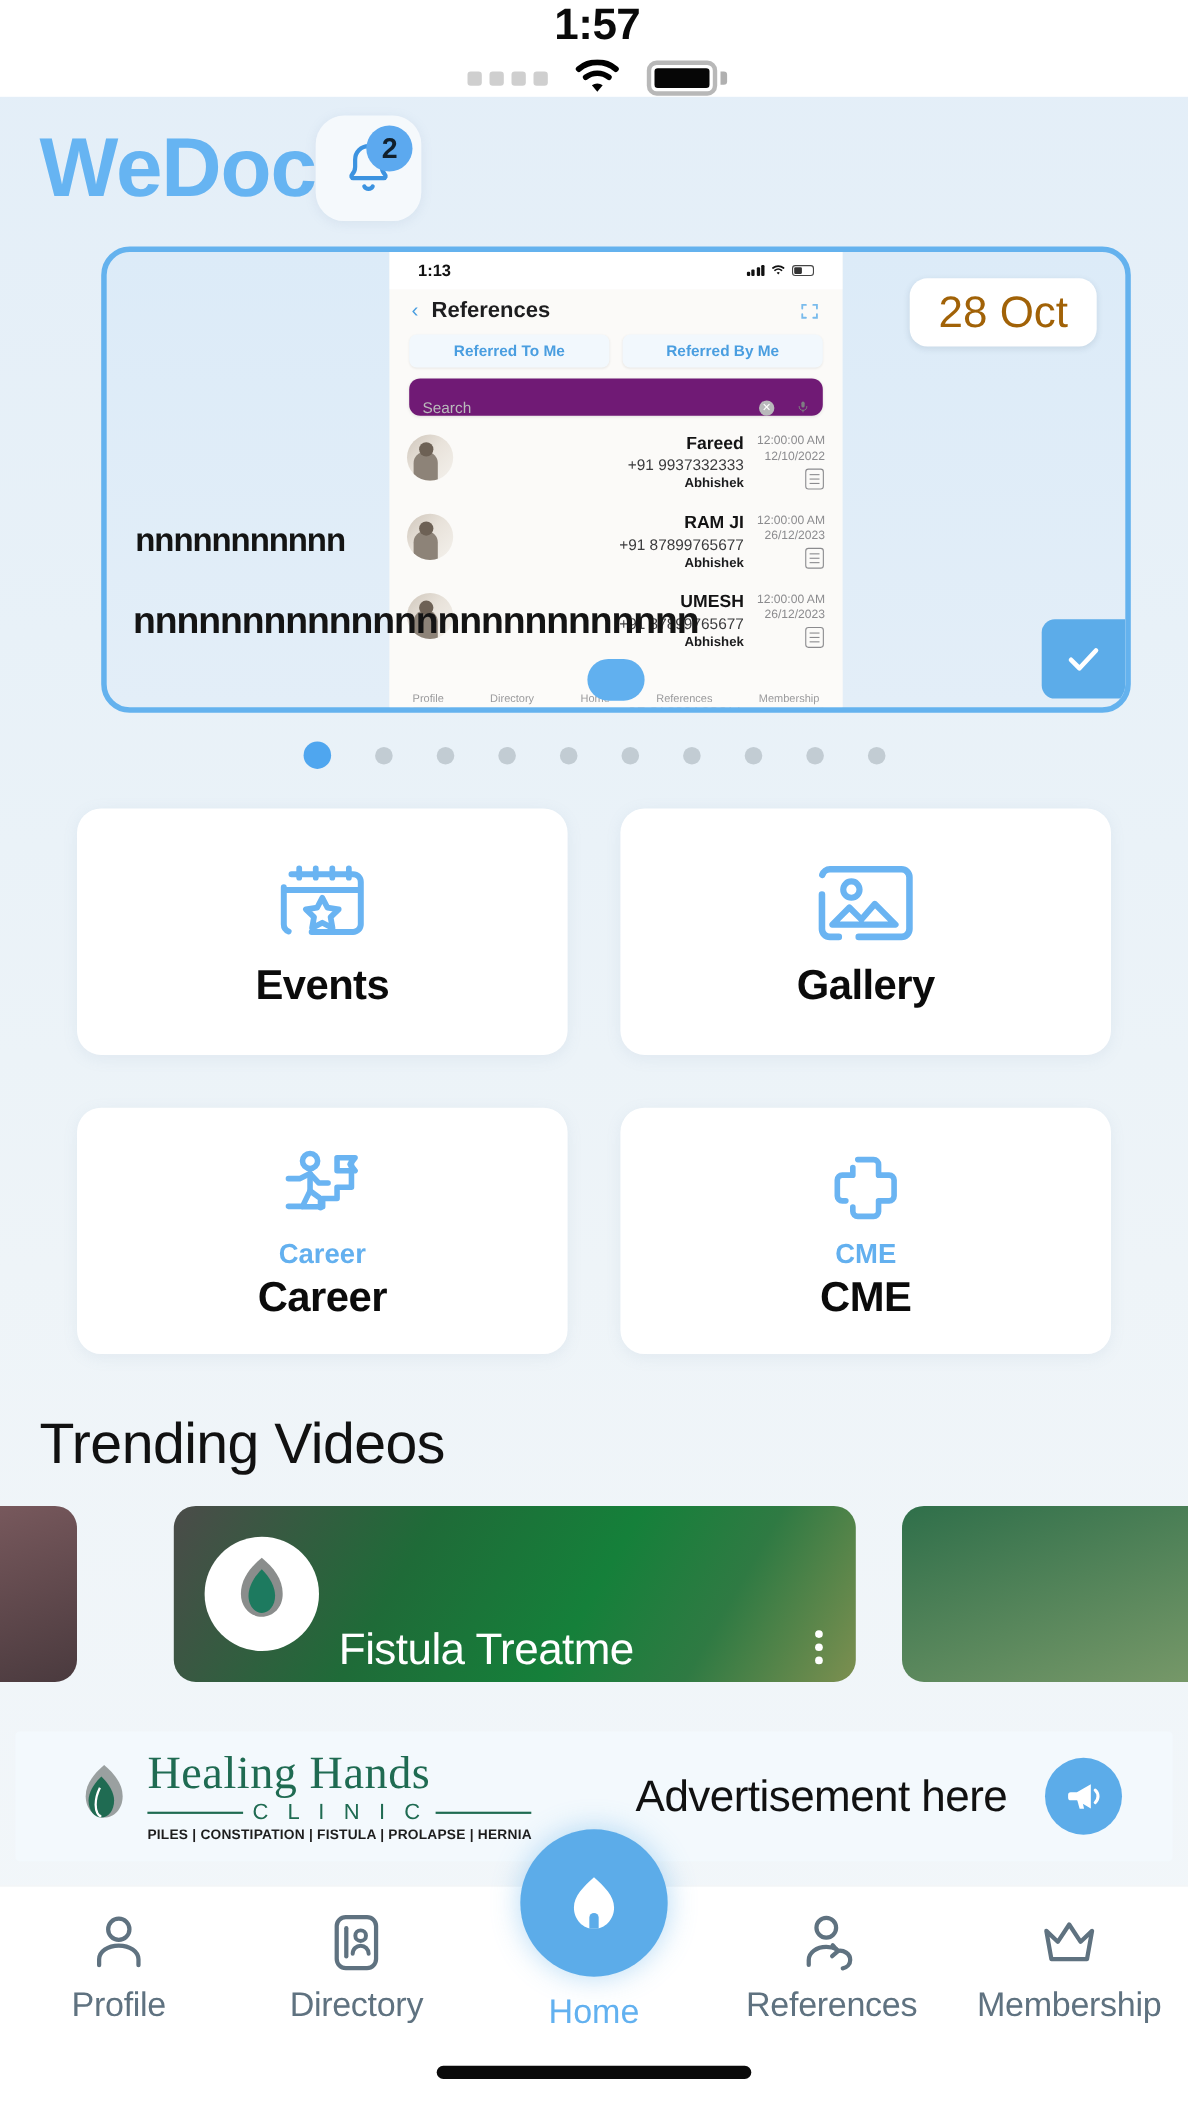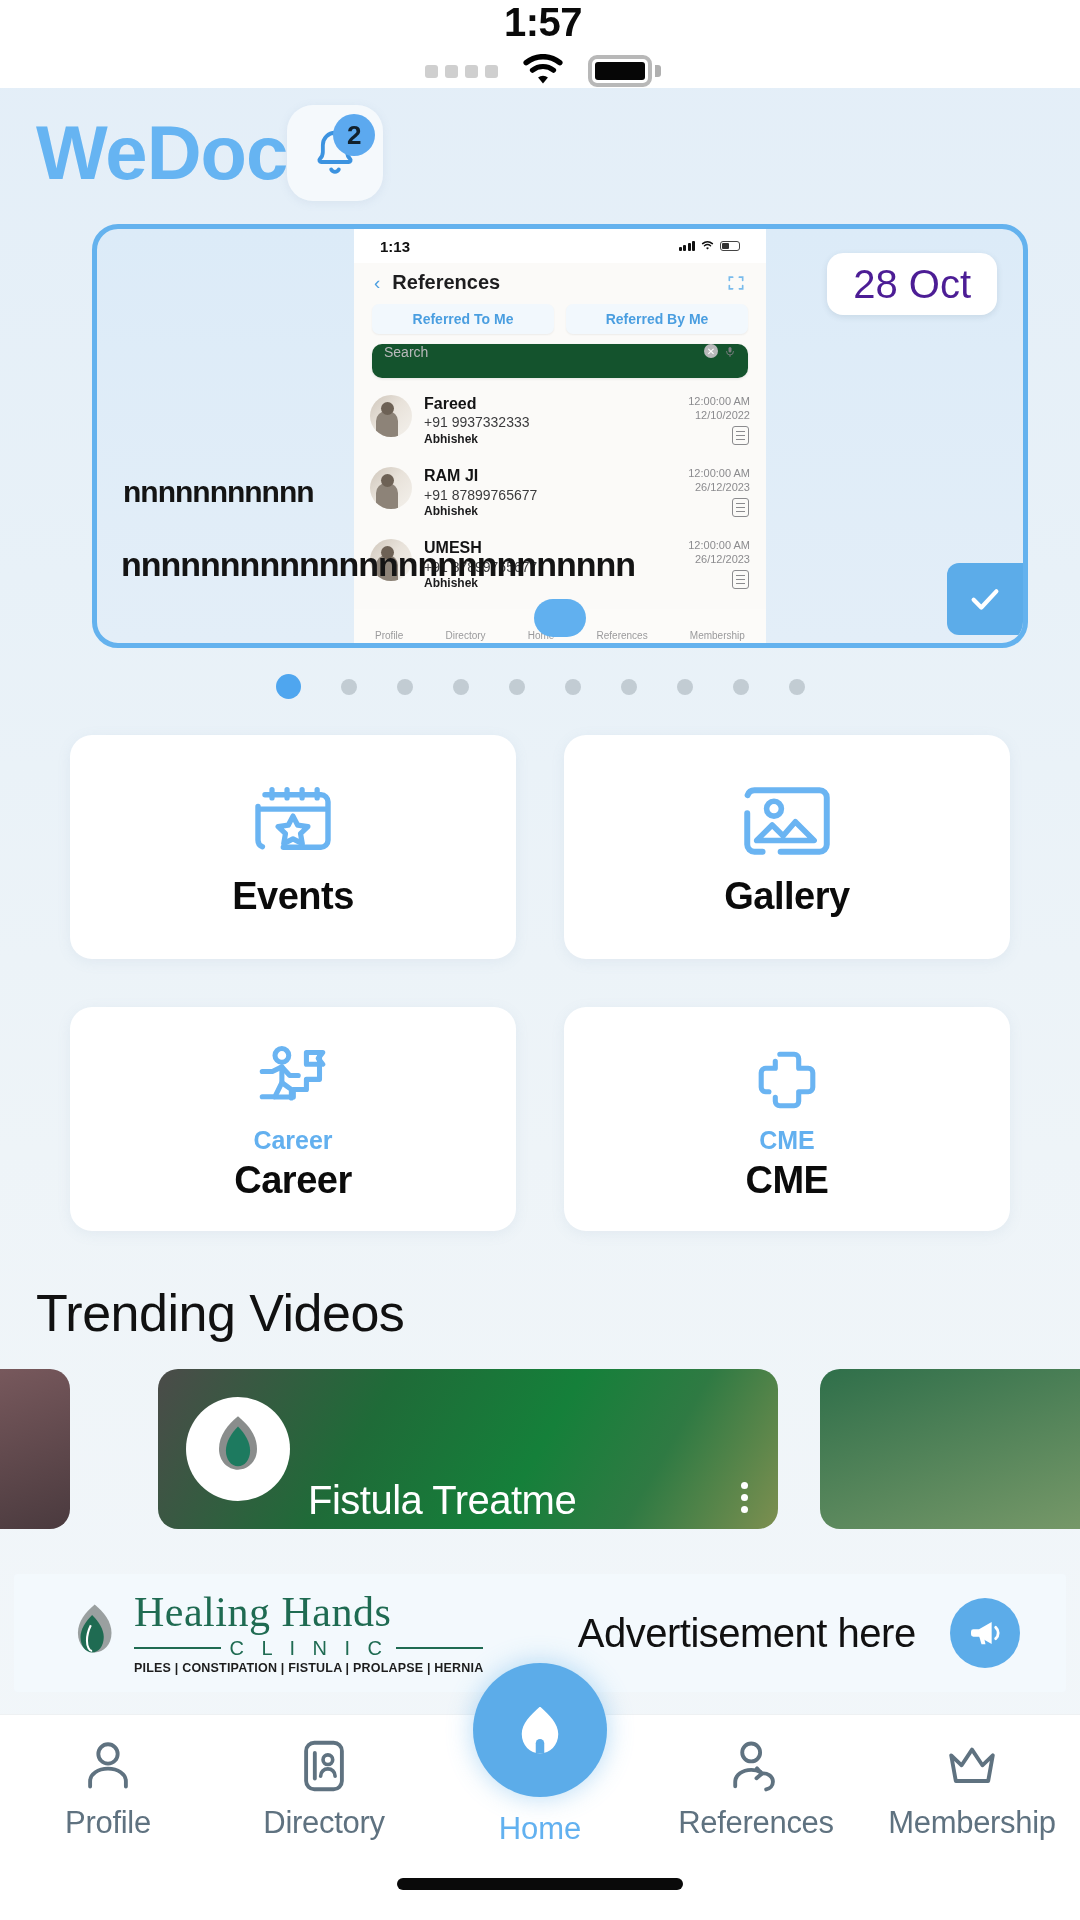--- a/index.html
+++ b/index.html
@@ -77,43 +77,43 @@
   }
   .ss-back { font-size: 19px; color:#4a9ee0; line-height:1; }
   .ss-title { font-size: 20px; font-weight: 600; color:#1d1d1f; }
   .ss-scan { margin-left:auto; width:20px;height:20px; }
   .ss-tabs { display:flex; gap:12px; padding: 4px 18px 8px; }
   .ss-tab {
     flex:1; text-align:center; padding: 7px 0; border-radius: 7px; background:#f2f8fd;
     font-size: 14px; font-weight:600; color:#4a9ee0; box-shadow:0 1px 2px rgba(0,0,0,.06);
   }
   .ss-search {
-    margin: 2px 18px 8px; height: 34px; border-radius: 10px; background:#14532d;
-    display:flex; align-items:flex-start; padding: 0 12px; gap: 6px;
+    margin: 2px 18px 8px; height: 34px; border-radius: 10px; background:#701a75;
+    display:flex; align-items:flex-end; padding: 0 12px; gap: 20px;
     box-shadow: 0 1px 3px rgba(0,0,0,.09);
   }
   .ss-search-ph { font-size: 14px; color:#b9b9bb; flex:1; }
   .ss-clear { width:14px;height:14px;border-radius:50%;background:#b9b9bb;
               color:#fff;font-size:10px;display:flex;align-items:center;justify-content:center; }
   .ss-list { padding: 0 16px; }
   .ss-row { display:flex; align-items:flex-start; gap:12px; padding: 9px 0 11px; }
   .ss-av {
     width: 42px; height: 42px; border-radius: 50%; flex:none; overflow:hidden;
     background: linear-gradient(135deg,#cfc6bb 0%,#e8e2da 45%,#f4f1ec 100%);
     position: relative;
   }
   .ss-av::before {
     content:''; position:absolute; left:6px; bottom:0; width:22px; height:26px;
     background: #8d8378; border-radius: 10px 10px 0 0;
   }
   .ss-av::after {
     content:''; position:absolute; left:11px; top:7px; width:13px; height:13px;
     border-radius:50%; background:#6d6155;
   }
-  .ss-info { flex:1; min-width:0; }
+  .ss-info { flex:1; min-width:0;text-align:right; }
   .ss-name { font-size: 16px; font-weight: 700; color:#131314; line-height:1.15; }
   .ss-phone { font-size: 14px; color:#3b3b3d; line-height:1.3; }
   .ss-by { font-size: 12px; font-weight:700; color:#1b1b1d; line-height:1.3; }
   .ss-meta { text-align:right; flex:none; }
   .ss-time { font-size: 11px; color:#8b8b8e; line-height:1.25; white-space:nowrap; }
   .ss-note {
     width:17px;height:19px;border:1.4px solid #8b8b8e;border-radius:3px;
     margin: 3px 1px 0 auto; position:relative;
   }
   .ss-note::after{
@@ -124,21 +124,21 @@
     position:absolute; left:0; right:0; bottom:0; height:34px; background:#fcfbf9;
     display:flex; align-items:flex-end; justify-content:space-around; padding-bottom:2px;
   }
   .ss-bn { font-size: 10px; color:#9a9a9c; }
   .ss-home-bubble {
     position:absolute; left:50%; transform:translateX(-50%); bottom:6px;
     width:52px;height:38px;border-radius:26px;background:#61b0ef;
   }
   .date-pill {
     position:absolute; top: 24px; right: 26px; background:#fff; border-radius: 16px;
-    padding: 11px 26px; font-size: 40px; color:#4c1d95; line-height:1;
+    padding: 11px 26px; font-size: 40px; color:#a16207; line-height:1;
     box-shadow: 0 2px 6px rgba(40,70,100,.12);
   }
   .slide-cap1 {
     position:absolute; left: 26px; top: 246px; font-size: 30px; font-weight: 700;
     color:#141414; letter-spacing:-1px; white-space:nowrap;
   }
   .slide-cap2 {
     position:absolute; left: 24px; top: 316px; font-size: 34px; font-weight: 700;
     color:#141414; letter-spacing:-1px; white-space:nowrap;
   }

